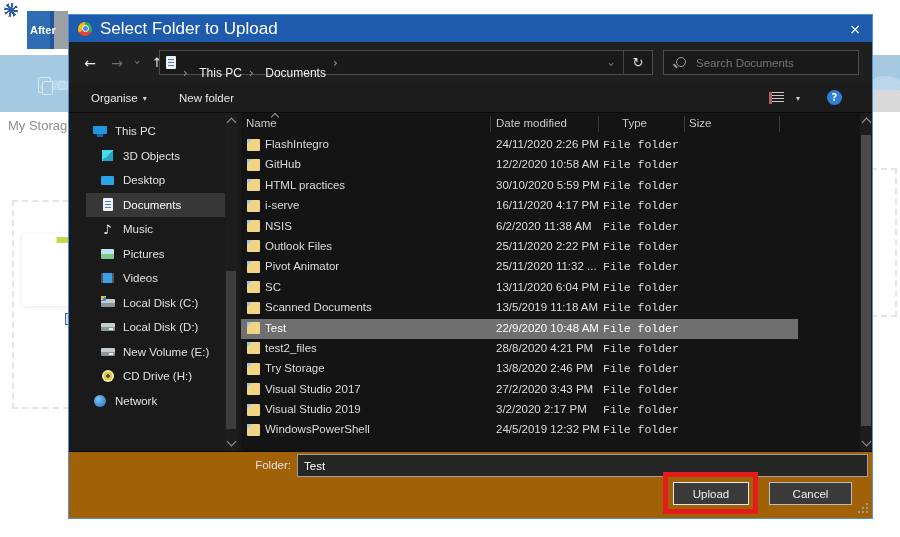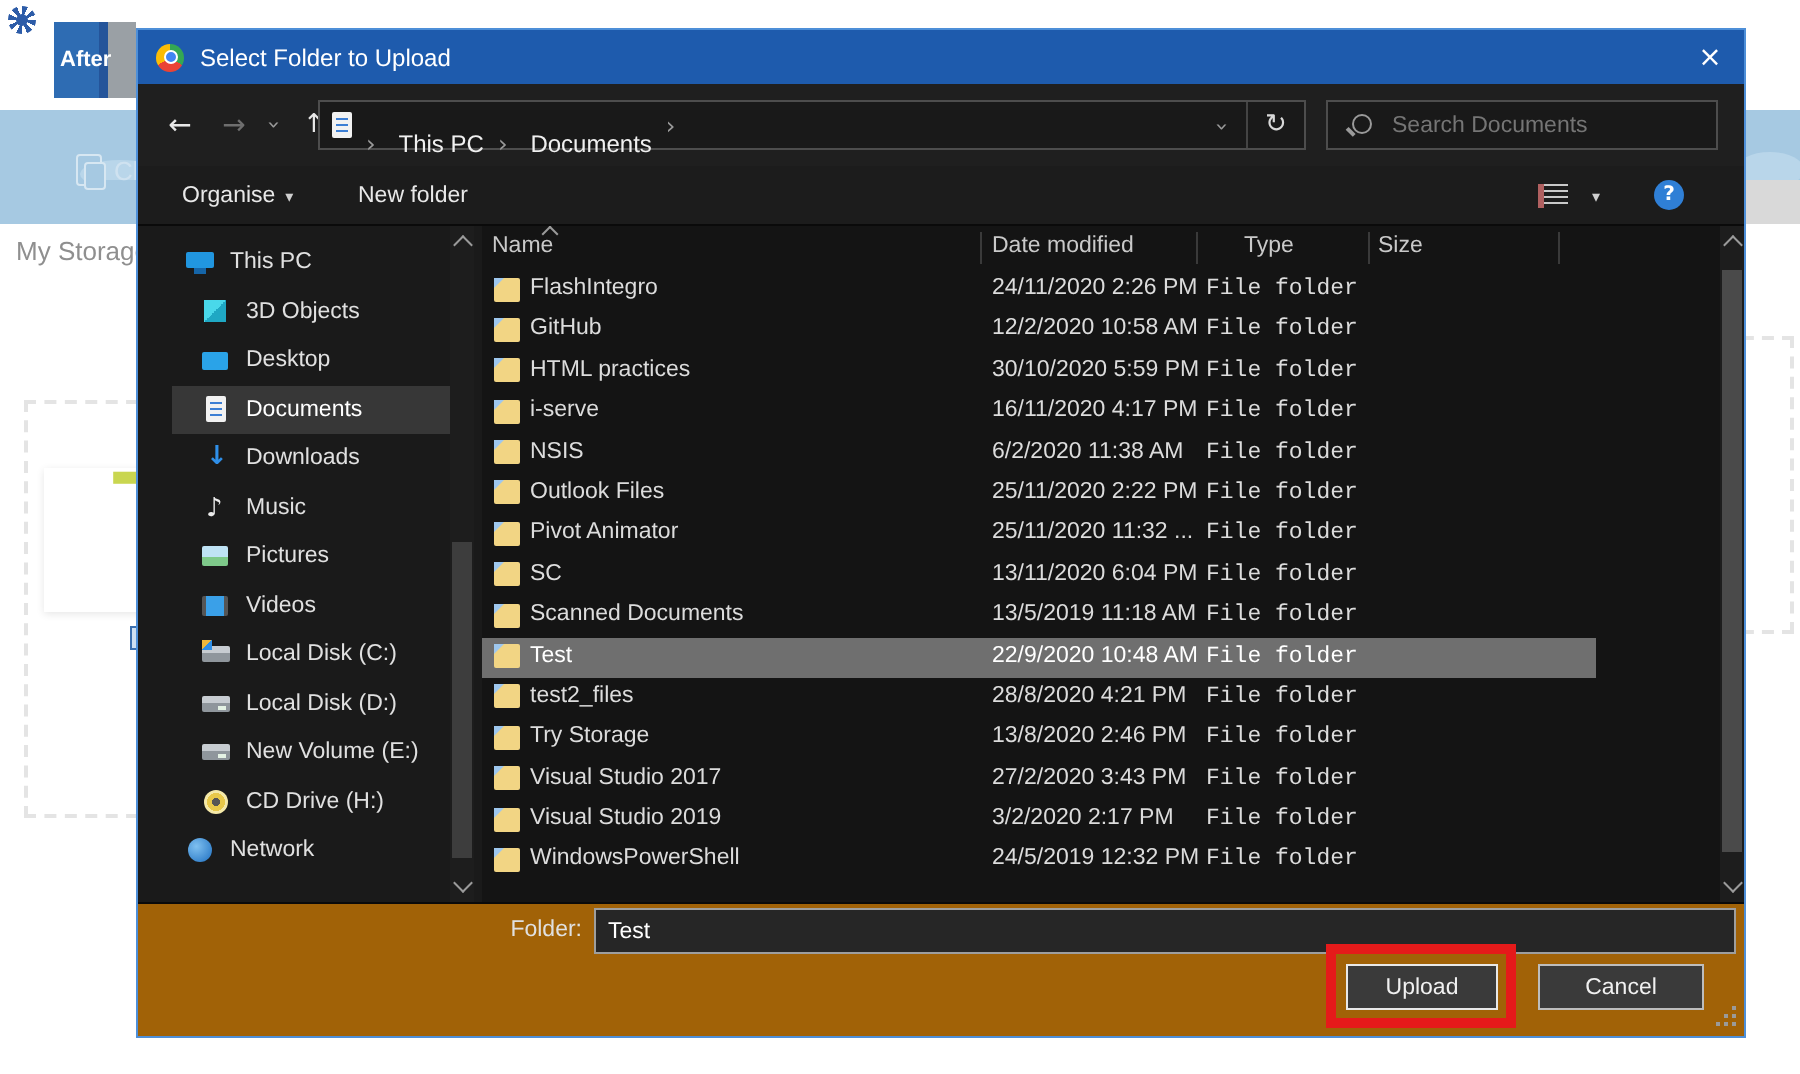--- a/index.html
+++ b/index.html
@@ -38,21 +38,21 @@
   .mini-icon{position:absolute;left:51px;top:111px;width:8px;height:10px;border:1.5px solid #3a6fb0;background:#cfe0f2;}
 
   
   .dialog{position:absolute;left:68px;top:14px;width:805px;height:505px;box-sizing:border-box;
     border:1px solid #4e8fd8;background:#141414;z-index:10;color:#e6e6e6;}
 
   .titlebar{position:absolute;left:0;top:0;width:100%;height:27px;background:#1e5bad;display:flex;align-items:center;}
   .chrome-icon{position:relative;width:14px;height:14px;border-radius:50%;margin-left:9px;flex:none;
     background:conic-gradient(from 120deg,#ea4335 0 120deg,#fbbc05 120deg 240deg,#34a853 240deg 360deg);}
   .chrome-icon::after{content:"";position:absolute;inset:3.5px;border-radius:50%;background:#4285f4;border:1.5px solid #fff;box-sizing:border-box;}
-  .titlebar .title{margin-left:8px;font-size:12px;color:#fff;}
+  .titlebar .title{margin-left:8px;font-size:17px;color:#fff;}
   .close-btn{position:absolute;right:0;top:0;width:34px;height:27px;display:flex;align-items:center;justify-content:center;
     color:#fff;font-size:14px;cursor:default;}
 
   .navbar{position:absolute;left:0;top:27px;width:100%;height:41px;background:#1f1f1f;}
   .nav-btn{position:absolute;top:0;height:41px;display:flex;align-items:center;justify-content:center;font-size:14px;}
   .nav-back{left:8px;width:26px;color:#e8e8e8;}
   .nav-fwd{left:36px;width:24px;color:#6e6e6e;}
   .nav-hist{left:60px;width:16px;}
   .nav-up{left:76px;width:24px;color:#e8e8e8;font-size:13px;}
   .chev{display:inline-block;color:#9a9a9a;font-size:11px;line-height:1;}
@@ -263,24 +263,20 @@
           </div>
           <div class="side-item indent">
             <span class="si" data-icon="desktop"></span>
             <span>Desktop</span>
           </div>
           <div class="side-item selected indent">
             <span class="si" data-icon="document"></span>
             <span>Documents</span>
           </div>
           <div class="side-item indent">
-            <span class="si" data-icon="download"></span>
-            <span>Downloads</span>
-          </div>
-          <div class="side-item indent">
             <span class="si" data-icon="music"></span>
             <span>Music</span>
           </div>
           <div class="side-item indent">
             <span class="si" data-icon="picture"></span>
             <span>Pictures</span>
           </div>
           <div class="side-item indent">
             <span class="si" data-icon="video"></span>
             <span>Videos</span>

